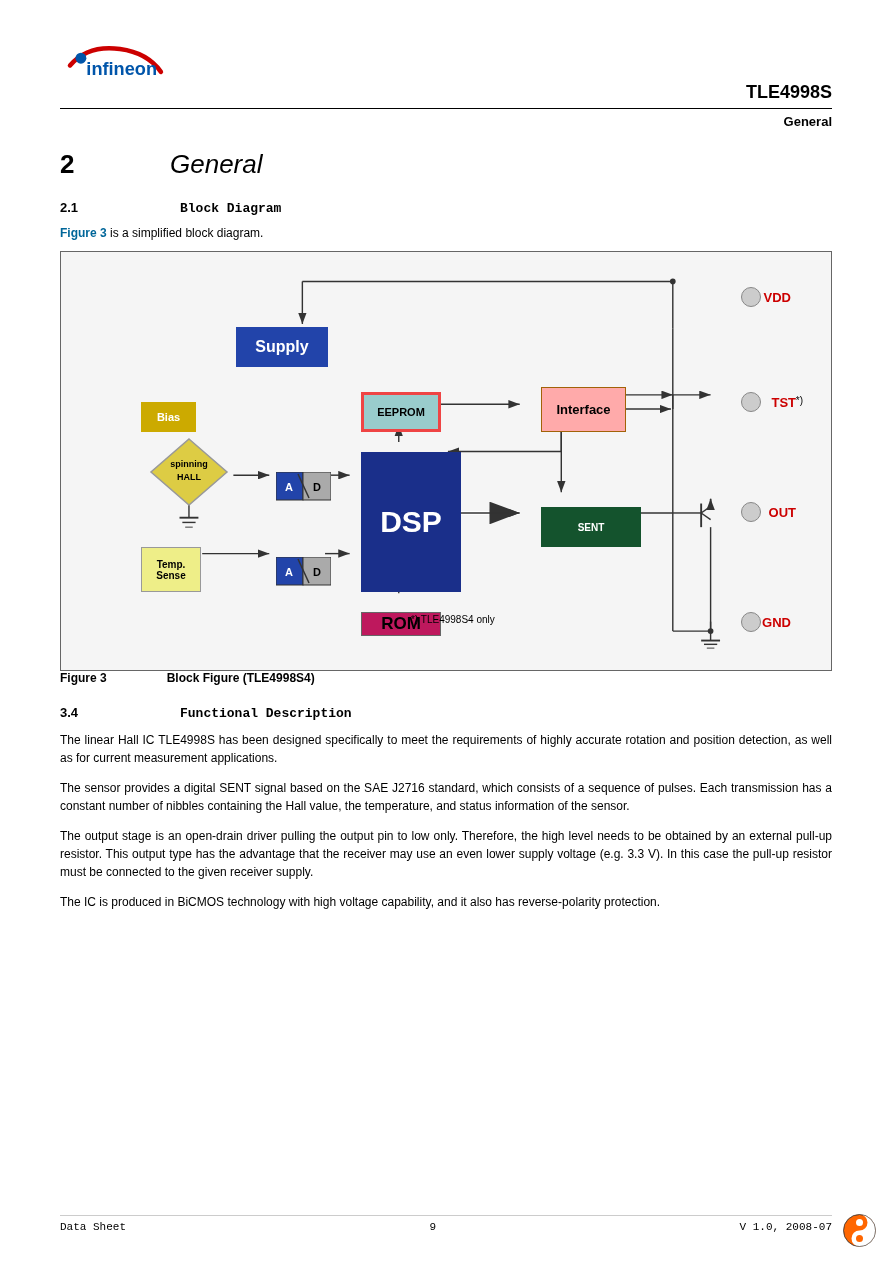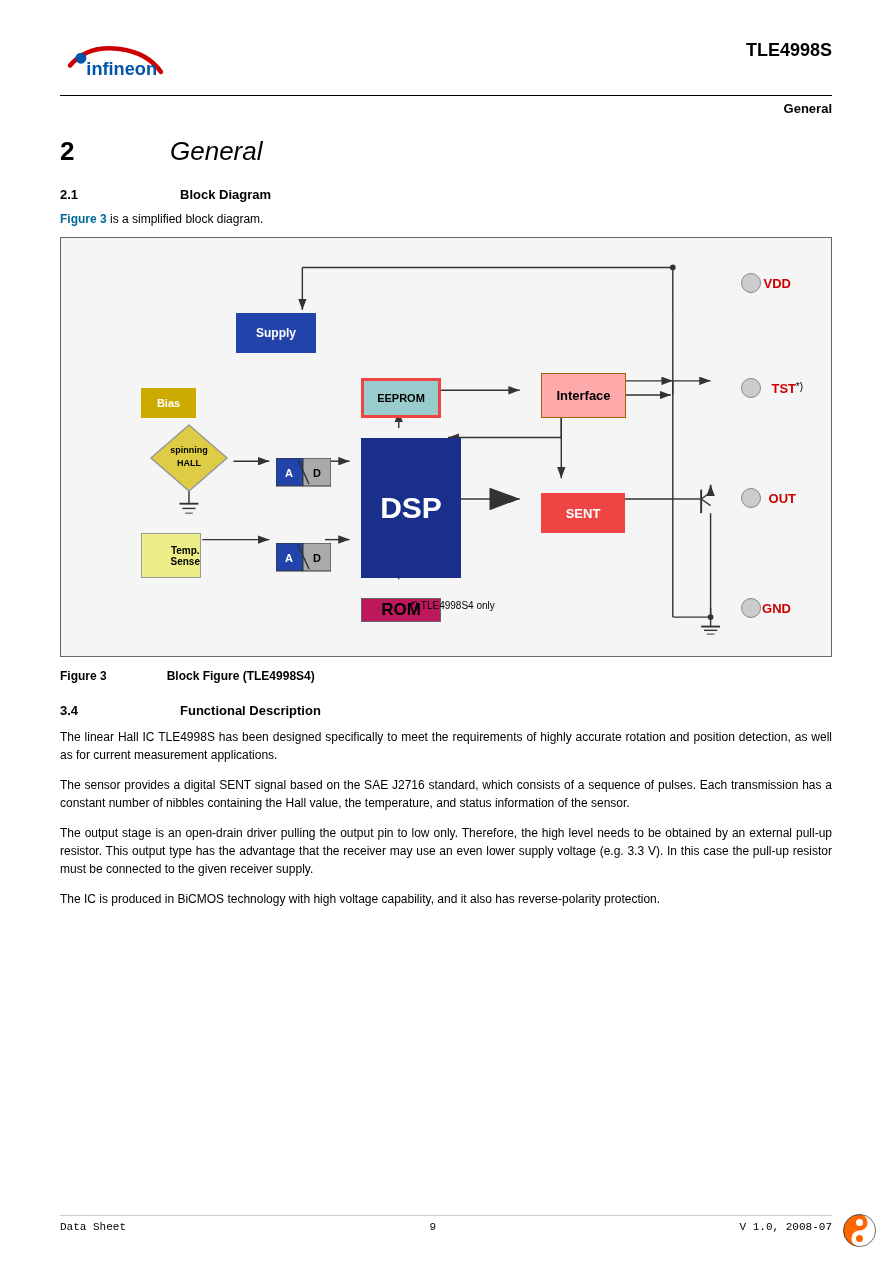--- a/index.html
+++ b/index.html
@@ -38,20 +38,21 @@
       width: 120px;
       height: 50px;
     }
 
     .header-right {
       text-align: right;
       font-size: 18px;
       font-weight: bold;
       font-family: Arial, sans-serif;
       color: #000;
+      margin-top: 42px;
     }
 
     .header-line {
       border: none;
       border-top: 1.5px solid #000;
       margin-bottom: 5px;
     }
 
     .section-label {
       text-align: right;
@@ -93,21 +94,21 @@
       font-size: 13px;
       font-weight: bold;
       font-family: Arial, sans-serif;
       min-width: 100px;
       margin-right: 20px;
     }
 
     .section-title {
       font-size: 13px;
       font-weight: bold;
-      font-family: Liberation Sans, sans-serif;
+      font-family: Liberation Mono, monospace;
     }
 
     .figure-ref {
       font-size: 12px;
       margin-bottom: 10px;
     }
 
     .figure-ref a {
       color: #006699;
       font-weight: bold;
@@ -118,21 +119,21 @@
     .figure-ref span {
       font-family: Arial, sans-serif;
       font-size: 12px;
     }
 
     
     .diagram-container {
       border: 1.5px solid #666;
       background: #f5f5f5;
       padding: 20px;
-      margin-bottom: 12px;
+      margin-bottom: 0;
       position: relative;
       height: 420px;
     }
 
     .diagram-inner {
       position: relative;
       width: 100%;
       height: 100%;
     }
 
@@ -143,23 +144,23 @@
       align-items: center;
       justify-content: center;
       text-align: center;
       font-family: Arial, sans-serif;
       font-weight: bold;
     }
 
     .block-supply {
       background: #2244aa;
       color: #fff;
-      width: 80px;
+      width: 92px;
       height: 40px;
-      font-size: 12px;
+      font-size: 16px;
       top: 55px;
       left: 155px;
     }
 
     .block-bias {
       background: #ccaa00;
       color: #fff;
       width: 55px;
       height: 30px;
       font-size: 11px;
@@ -193,25 +194,25 @@
       background: #1a2f8a;
       color: #fff;
       width: 100px;
       height: 140px;
       font-size: 30px;
       top: 180px;
       left: 280px;
     }
 
     .block-sent {
-      background: #ef4444;
+      background: #14532d;
       color: #fff;
-      width: 84px;
+      width: 100px;
       height: 40px;
-      font-size: 13px;
+      font-size: 10px;
       top: 235px;
       left: 460px;
     }
 
     .block-rom {
       background: #be185d;
       color: #000;
       border: 1px solid #666;
       width: 80px;
       height: 24px;
@@ -529,21 +530,21 @@
       </div>
 
       <div class="diamond-container">
         <svg width="80" height="70" viewBox="0 0 80 70">
           <polygon points="40,2 78,35 40,68 2,35" fill="#ddcc44" stroke="#999" stroke-width="1.5"></polygon>
           <text x="40" y="30" text-anchor="middle" font-family="Arial" font-size="9" font-weight="bold" fill="#000">spinning</text>
           <text x="40" y="43" text-anchor="middle" font-family="Arial" font-size="9" font-weight="bold" fill="#000">HALL</text>
         </svg>
       </div>
 
-      <div class="block tempsense-pos" style="position:absolute; top:275px; left:60px; width:60px; height:45px; background:#eeee88; border:1px solid #999; display:flex; align-items:center; justify-content:flex-end; text-align:center; font-family:Arial,sans-serif; font-size:10px; font-weight:bold;">
+      <div class="block tempsense-pos" style="position:absolute; top:275px; left:60px; width:60px; height:45px; background:#eeee88; border:1px solid #999; display:flex; align-items:center; justify-content:center; text-align:center; font-family:Arial,sans-serif; font-size:10px; font-weight:bold;">
         <span>Temp.<br>Sense</span>
       </div>
 
       <div class="block-ad1">
         <svg width="55" height="30" viewBox="0 0 55 30">
           <rect x="0" y="0" width="27" height="28" fill="#2244aa" stroke="#333" stroke-width="1"></rect>
           <text x="13" y="19" text-anchor="middle" font-family="Arial" font-size="11" font-weight="bold" fill="#fff">A</text>
           <rect x="27" y="0" width="28" height="28" fill="#aaaaaa" stroke="#333" stroke-width="1"></rect>
           <text x="41" y="19" text-anchor="middle" font-family="Arial" font-size="11" font-weight="bold" fill="#000">D</text>
 

